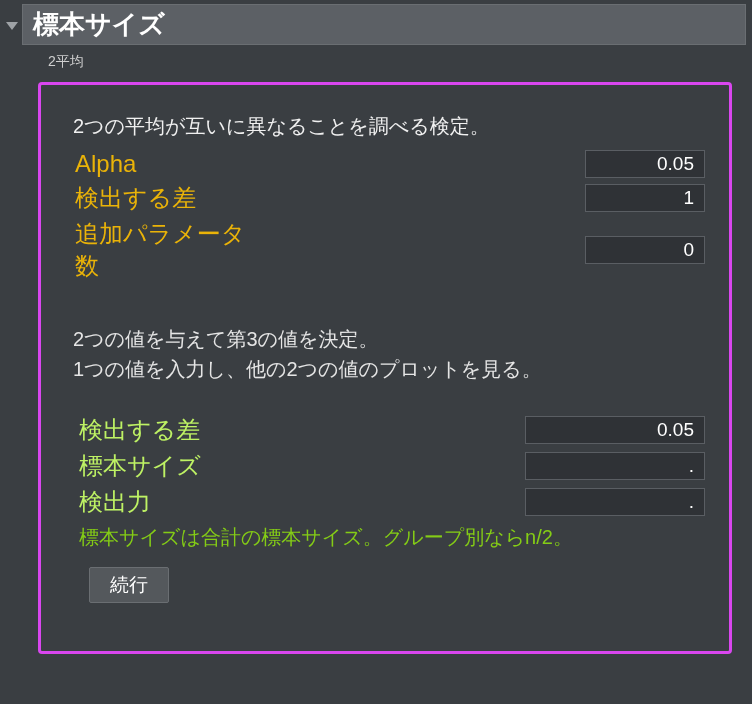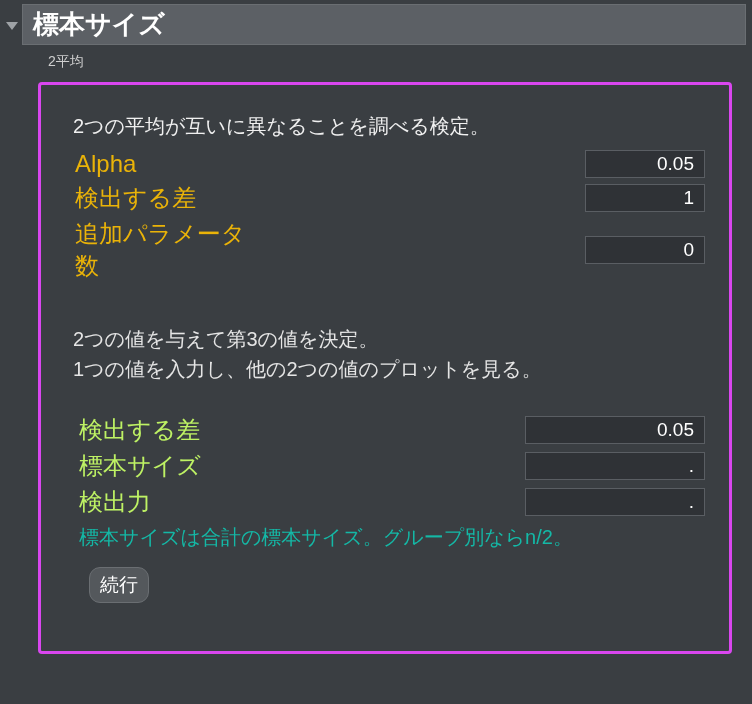--- a/index.html
+++ b/index.html
@@ -106,33 +106,33 @@
       background: #2f3236;
       border: 1px solid #5a5e63;
       color: #ffffff;
       font-size: 19px;
       text-align: right;
       padding: 0 10px;
       font-family: inherit;
     }
     .note {
       font-size: 20px;
-      color: #14b8a6;
+      color: #84cc16;
       padding-left: 14px;
       margin-top: 6px;
       margin-bottom: 16px;
     }
     .btn {
       display: inline-block;
       background: #54585c;
       border: 1px solid #6a6e72;
-      border-radius: 11px;
+      border-radius: 2px;
       color: #ffffff;
       font-size: 19px;
-      padding: 4px 10px;
+      padding: 4px 20px;
       margin-left: 24px;
       margin-bottom: 20px;
       cursor: pointer;
       font-family: inherit;
     }
   </style>
 </head>
 <body>
 
 <div class="outer-header">

